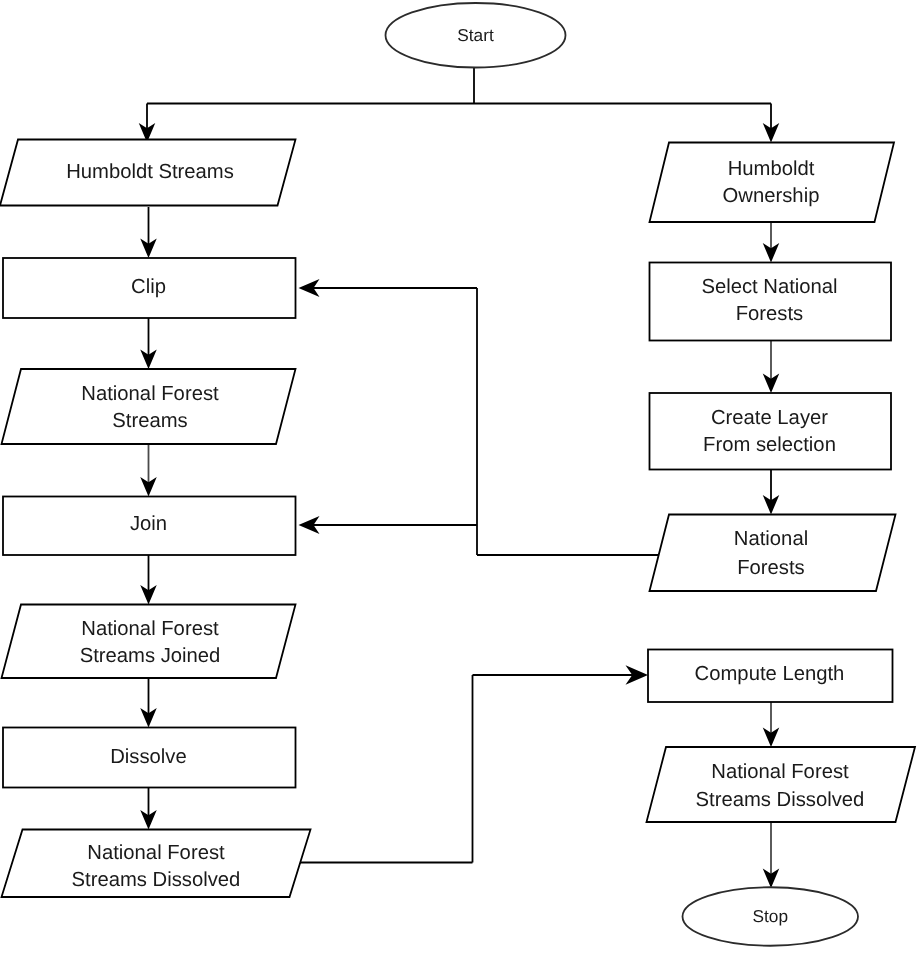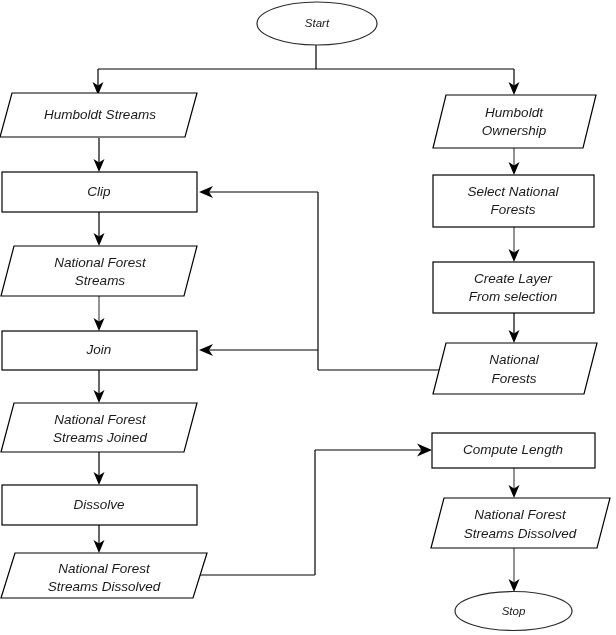--- a/index.html
+++ b/index.html
@@ -11,21 +11,20 @@
     width: 616px;
     height: 635px;
     overflow: hidden;
     font-family: "Liberation Sans", sans-serif;
   }
   #flowchart-root {
     position: relative;
     width: 616px;
     height: 612px;
     background: #ffffff;
-    font-style: italic;
   }
   svg#chart {
     display: block;
     width: 616px;
     height: 635px;
   }
   .shape-fill {
     fill: #ffffff;
     stroke: #000000;
     stroke-width: 1.2;

